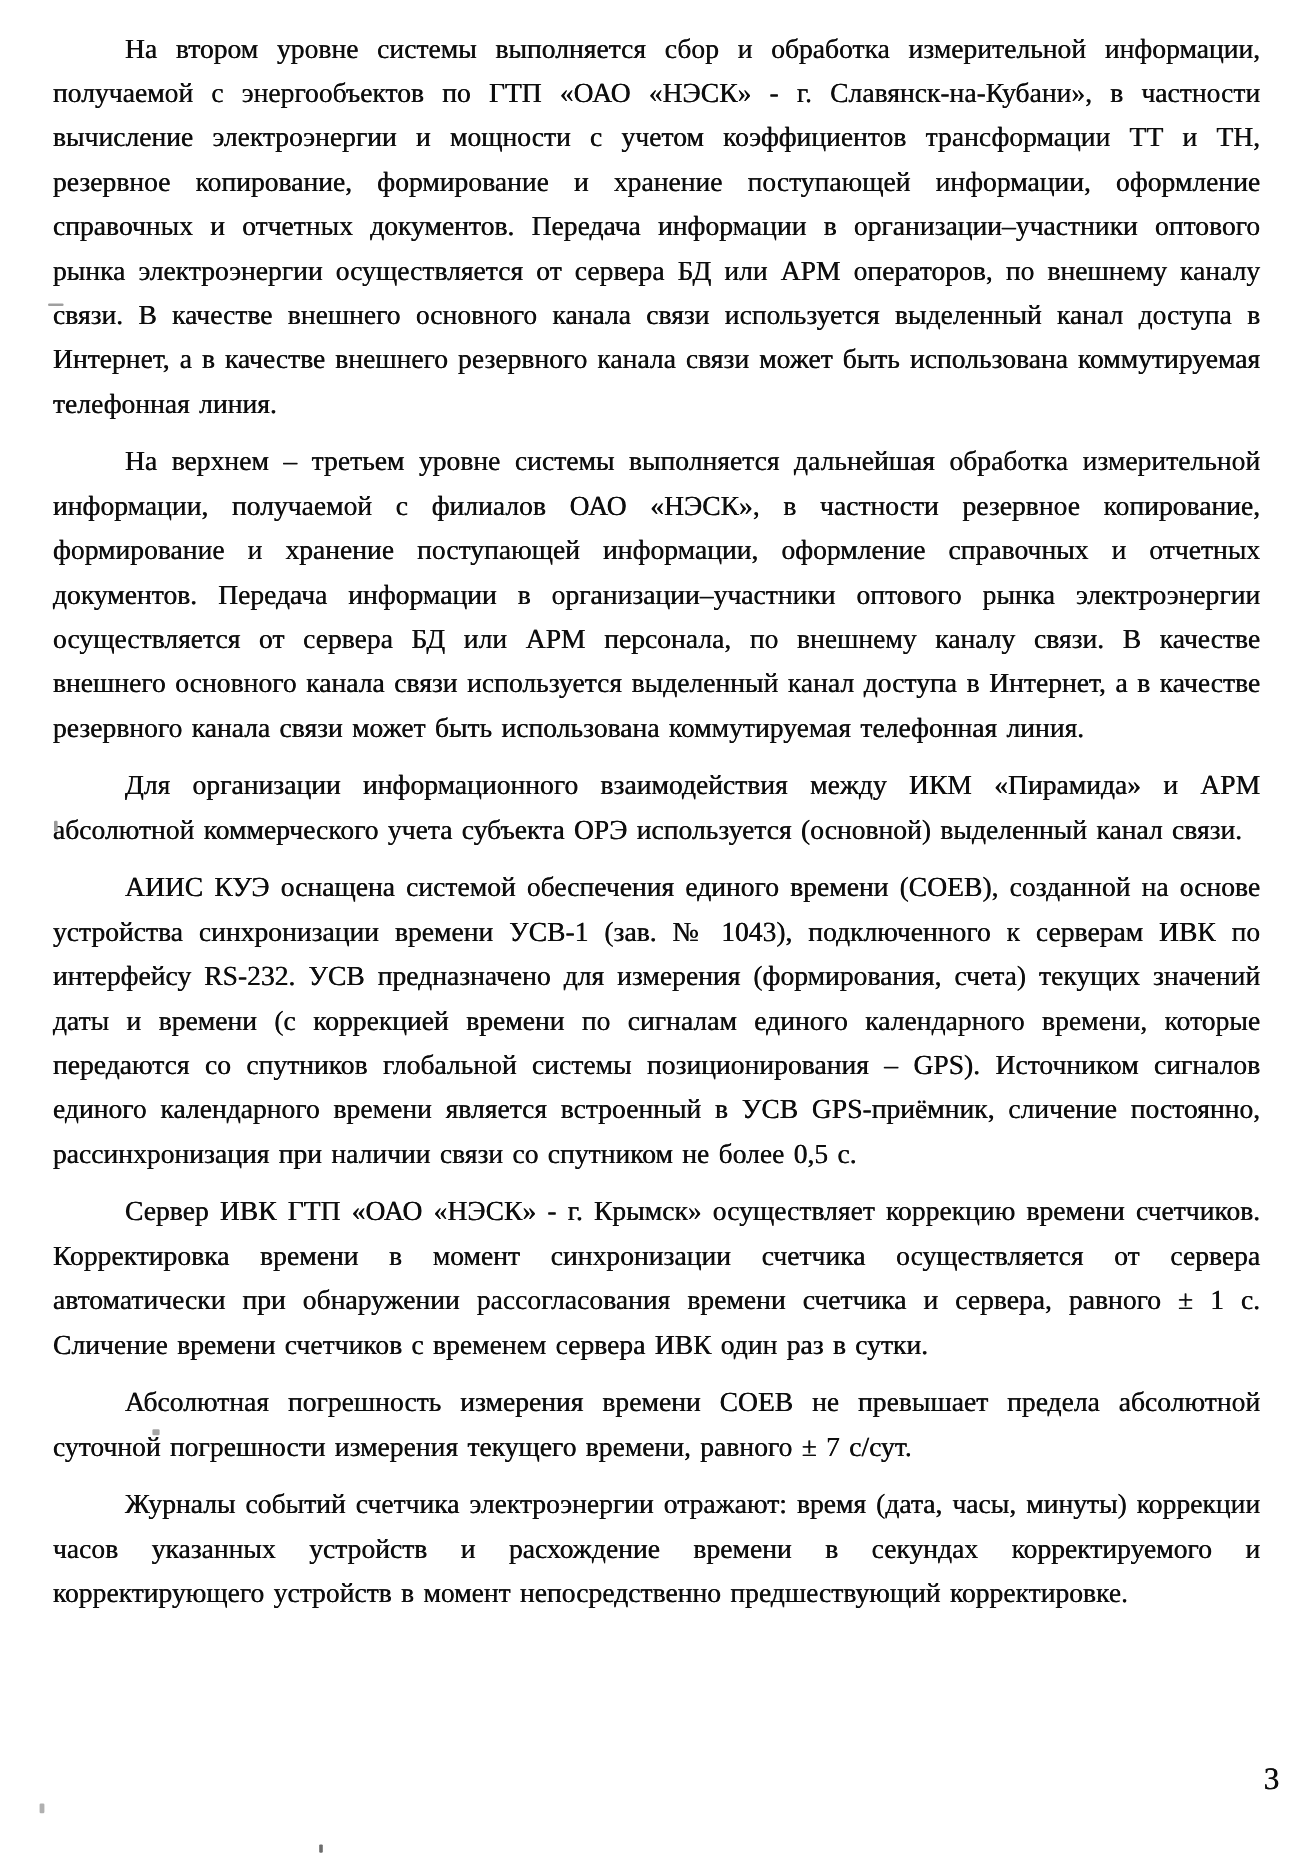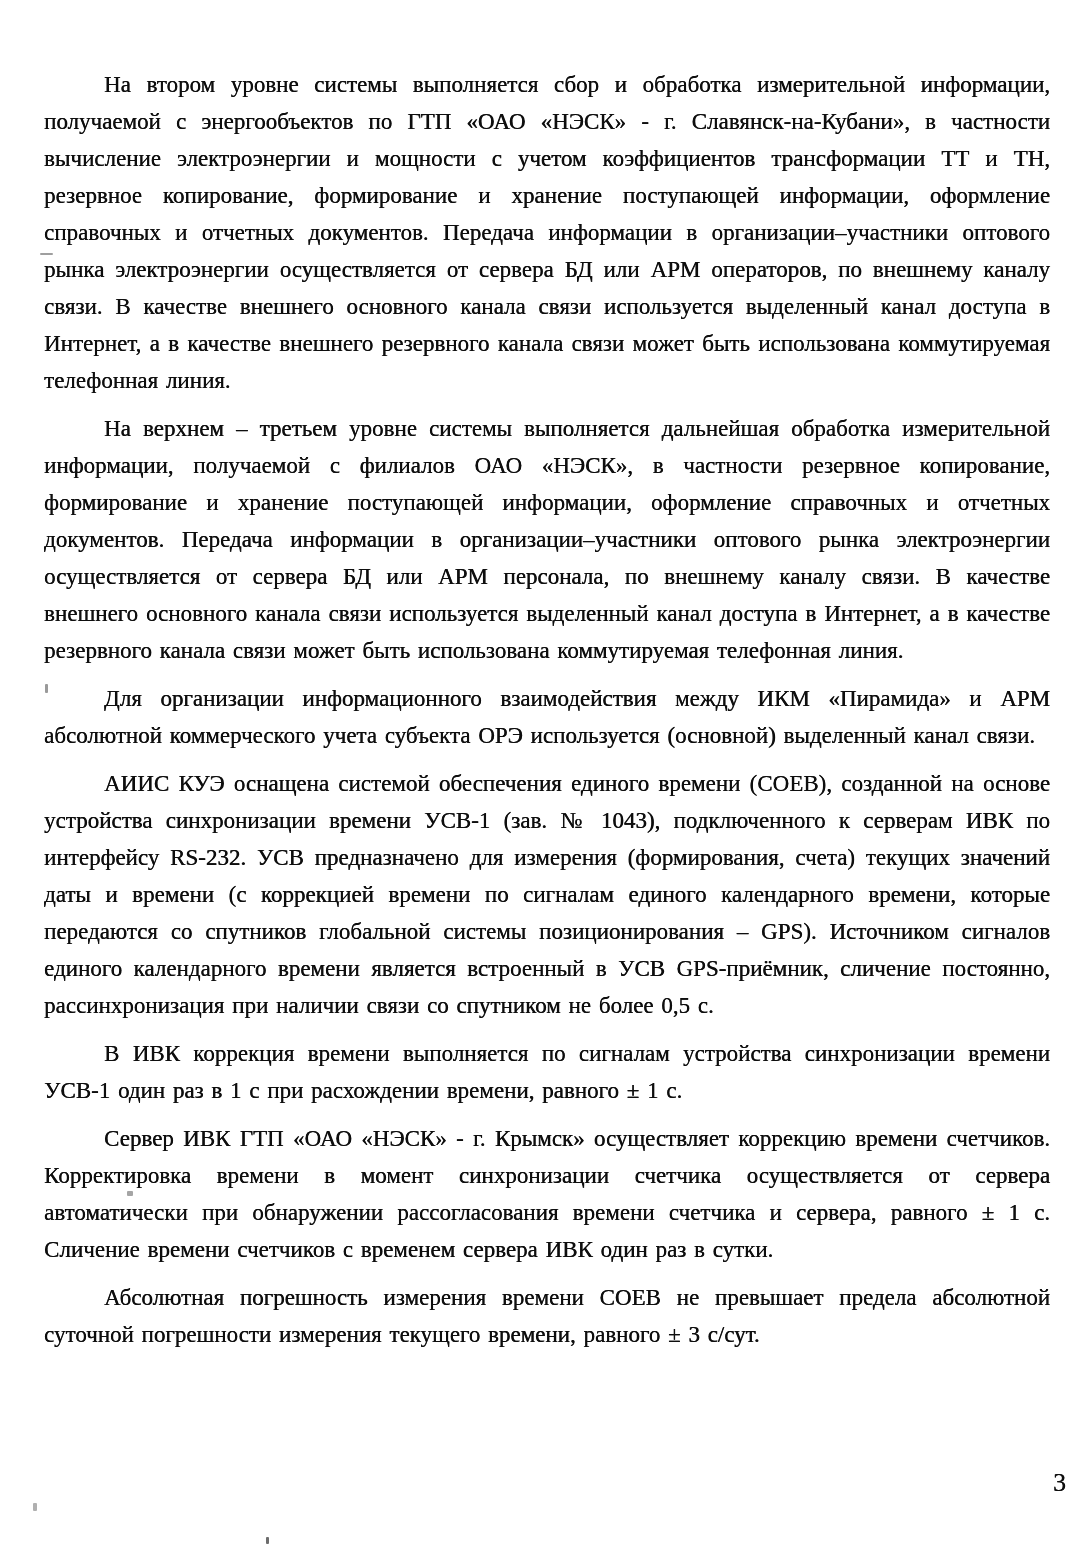--- a/index.html
+++ b/index.html
@@ -14,21 +14,20 @@
     background: #ffffff;
     overflow: hidden;
     font-family: "Liberation Serif", "DejaVu Serif", serif;
     color: #0e0e0e;
   }
   .text-block {
     position: absolute;
     left: 44px;
     top: 22px;
     width: 1006px;
-    margin-top: 44px;
   }
   .para {
     margin: 0 0 11px 0;
     font-size: 23px;
     line-height: 37px;
     text-align: justify;
     text-indent: 60px;
     word-spacing: 2px;
     
     text-shadow: 0.35px 0 0 currentColor;
@@ -55,23 +54,23 @@
 </style>
 </head>
 <body>
 
 <div class="page">
   <div class="text-block">
     <p class="para">На втором уровне системы выполняется сбор и обработка измерительной информации, получаемой с энергообъектов по ГТП «ОАО «НЭСК» - г. Славянск-на-Кубани», в частности вычисление электроэнергии и мощности с учетом коэффициентов трансформации ТТ и ТН, резервное копирование, формирование и хранение поступающей информации, оформление справочных и отчетных документов. Передача информации в организации–участники оптового рынка электроэнергии осуществляется от сервера БД или АРМ операторов, по внешнему каналу связи. В качестве внешнего основного канала связи используется выделенный канал доступа в Интернет, а в качестве внешнего резервного канала связи может быть использована коммутируемая телефонная линия.</p>
     <p class="para">На верхнем – третьем уровне системы выполняется дальнейшая обработка измерительной информации, получаемой с филиалов ОАО «НЭСК», в частности резервное копирование, формирование и хранение поступающей информации, оформление справочных и отчетных документов. Передача информации в организации–участники оптового рынка электроэнергии осуществляется от сервера БД или АРМ персонала, по внешнему каналу связи. В качестве внешнего основного канала связи используется выделенный канал доступа в Интернет, а в качестве резервного канала связи может быть использована коммутируемая телефонная линия.</p>
     <p class="para">Для организации информационного взаимодействия между ИКМ «Пирамида» и АРМ абсолютной коммерческого учета субъекта ОРЭ используется (основной) выделенный канал связи.</p>
     <p class="para">АИИС КУЭ оснащена системой обеспечения единого времени (СОЕВ), созданной на основе устройства синхронизации времени УСВ-1 (зав. № 1043), подключенного к серверам ИВК по интерфейсу RS-232. УСВ предназначено для измерения (формирования, счета) текущих значений даты и времени (с коррекцией времени по сигналам единого календарного времени, которые передаются со спутников глобальной системы позиционирования – GPS). Источником сигналов  единого календарного времени является встроенный в УСВ GPS-приёмник, сличение постоянно, рассинхронизация при наличии связи со спутником не более 0,5 с.</p>
-    <p class="para">В ИВК коррекция времени выполняется по сигналам устройства синхронизации времени УСВ-1 один раз в 1 с при расхождении  времени, равного ± 1 с.</p>
     <p class="para">Сервер ИВК ГТП «ОАО «НЭСК» - г. Крымск» осуществляет коррекцию времени счетчиков. Корректировка времени в момент синхронизации счетчика осуществляется от сервера автоматически при обнаружении рассогласования времени счетчика и сервера, равного ± 1 с. Сличение времени счетчиков с временем сервера ИВК один раз в сутки.</p>
-    <p class="para">Абсолютная погрешность измерения времени СОЕВ не превышает предела абсолютной суточной погрешности  измерения текущего времени, равного ± 3 с/сут.</p>
+    <p class="para">Абсолютная погрешность измерения времени СОЕВ не превышает предела абсолютной суточной погрешности  измерения текущего времени, равного ± 7 с/сут.</p>
+    <p class="para">Журналы событий счетчика электроэнергии отражают: время (дата, часы, минуты) коррекции часов указанных устройств и расхождение времени в секундах корректируемого и корректирующего устройств в момент непосредственно предшествующий корректировке.</p>
   </div>
 
   <div class="page-number">3</div>
 
   <div class="speck s1"></div>
   <div class="speck s2"></div>
   <div class="speck s3"></div>
   <div class="speck s4"></div>
   <div class="speck s5"></div>
 </div>

